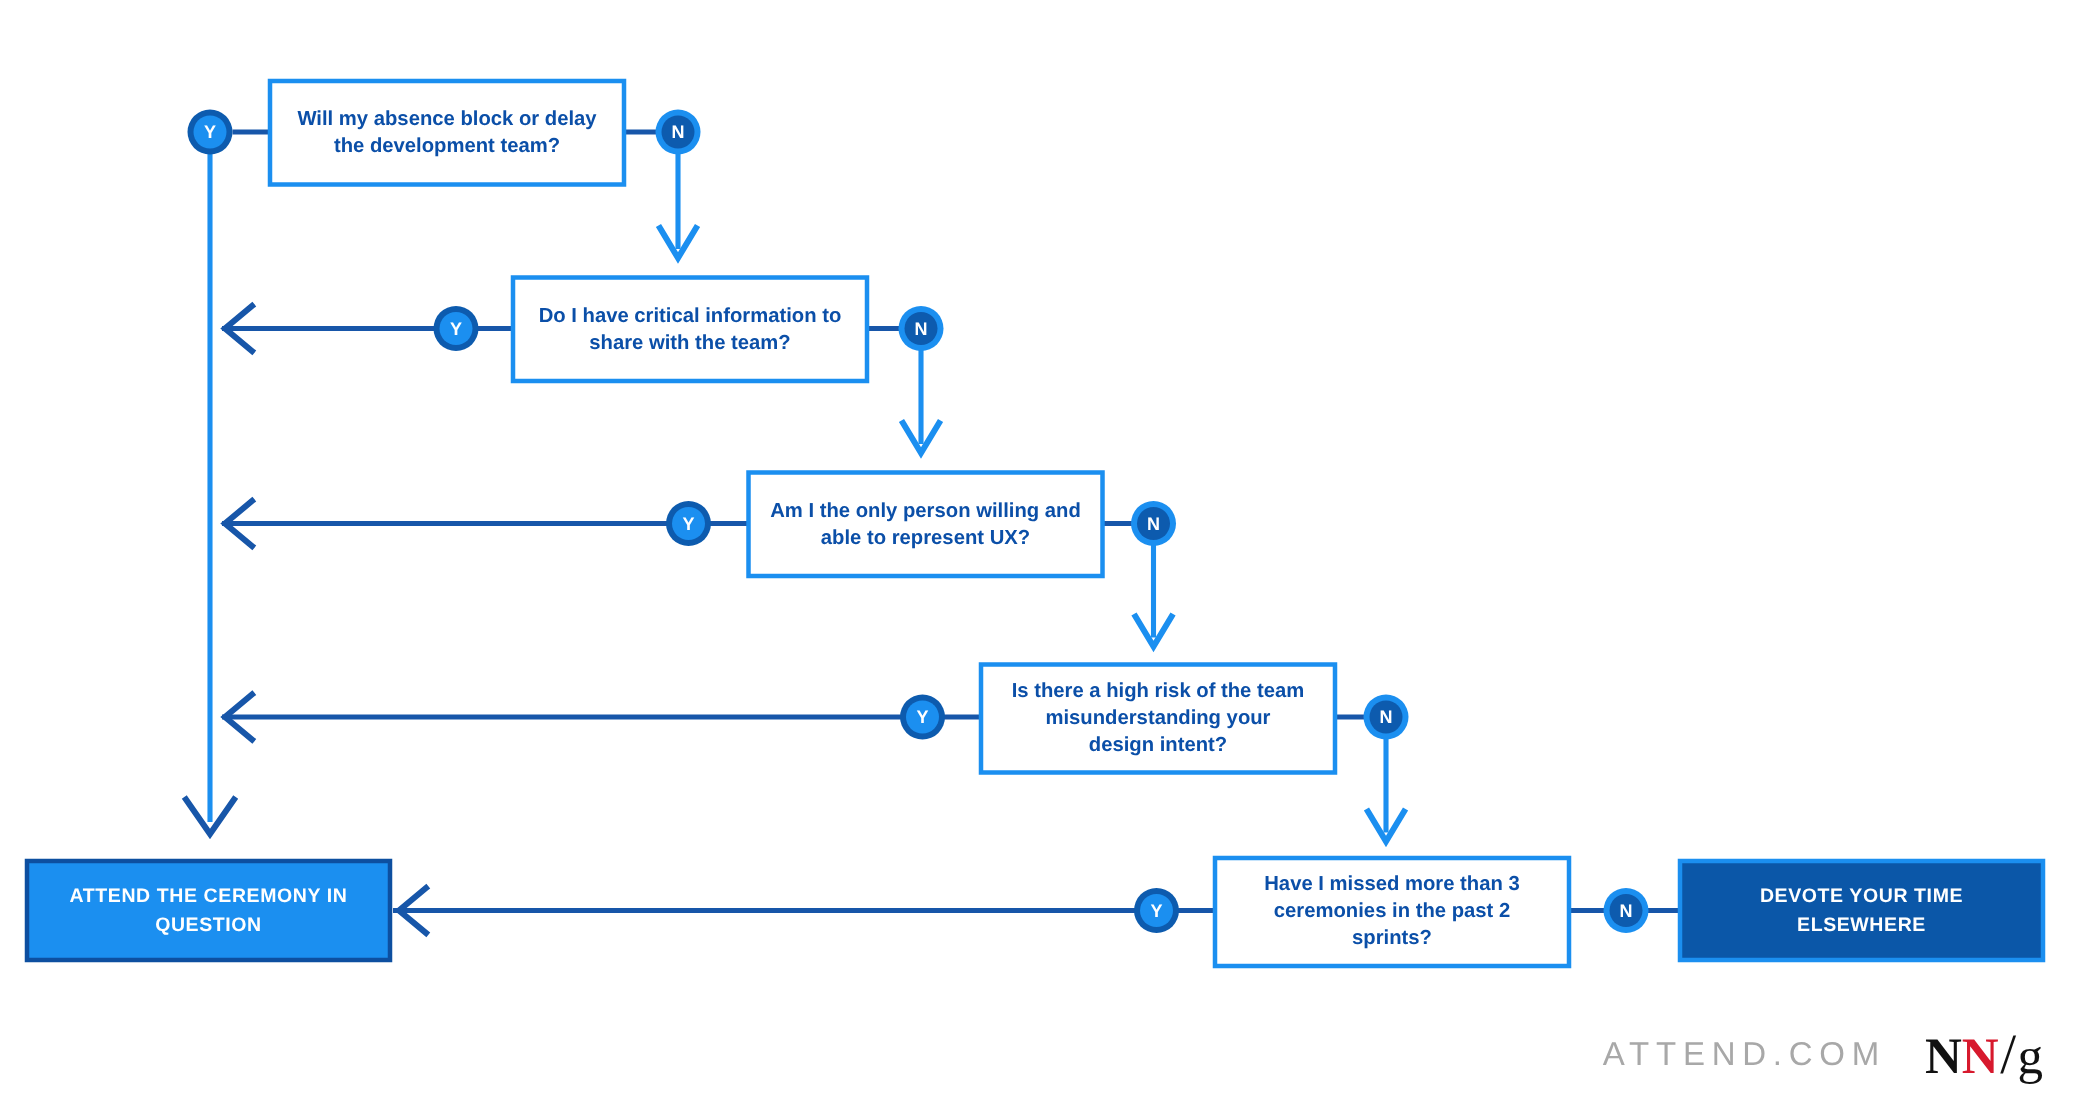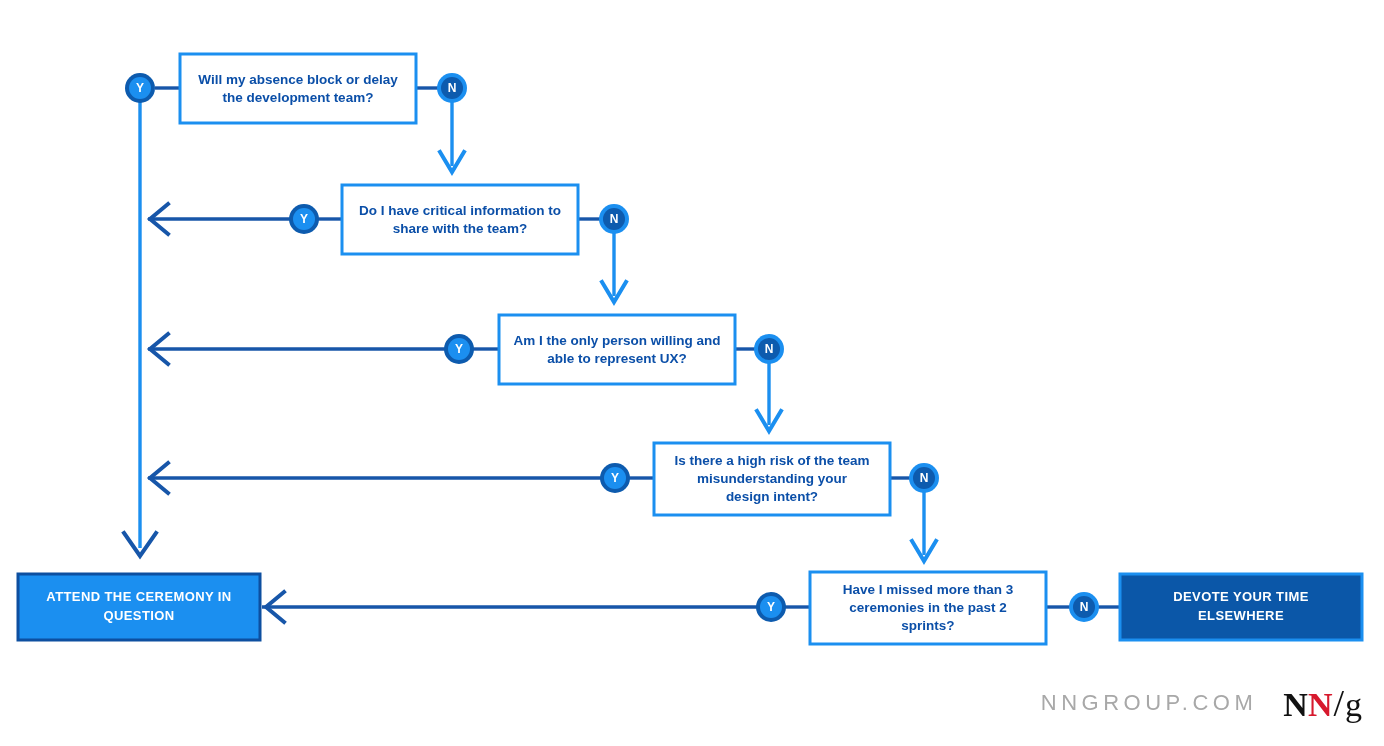--- a/index.html
+++ b/index.html
@@ -244,21 +244,21 @@
     <text class="terminal-text" x="139" y="598">ATTEND THE CEREMONY IN</text>
     <text class="terminal-text" x="139" y="617">QUESTION</text>
 
     <rect class="terminal-devote-rect" x="1120" y="574" width="242" height="66"></rect>
     <text class="terminal-text" x="1241" y="598">DEVOTE YOUR TIME</text>
     <text class="terminal-text" x="1241" y="617">ELSEWHERE</text>
 
   </svg>
 
   <div id="brand">
-    <div id="brand-url">NNGROUP.COM</div>
+    <div id="brand-url">ATTEND.COM</div>
     <div id="brand-logo">
       <span class="logo-n1">N</span>
         <span class="logo-n2">N</span>
         <span class="logo-slash">/</span>
         <span class="logo-g">g</span>
     </div>
   </div>
 </div>
 
 </body></html>

